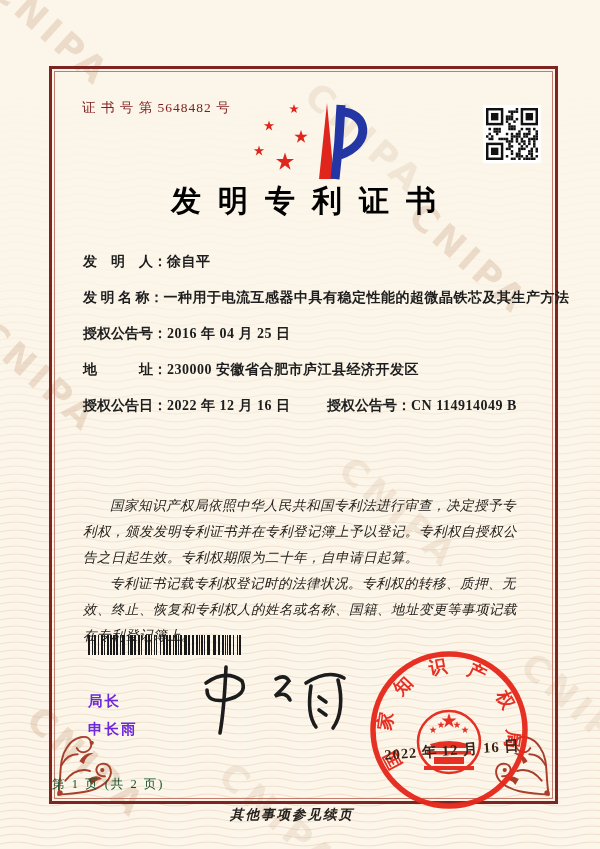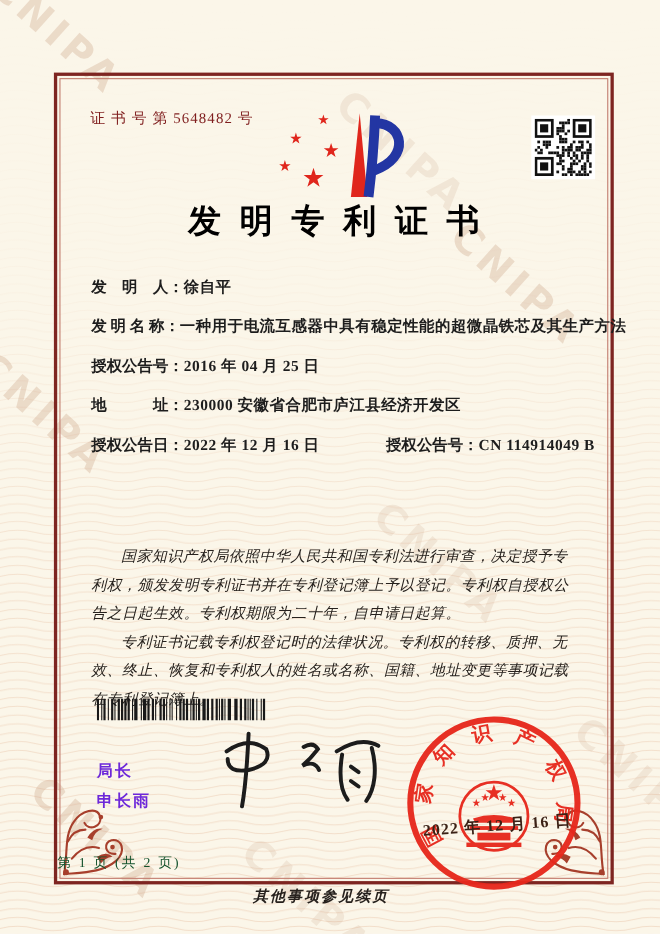--- a/index.html
+++ b/index.html
@@ -26,21 +26,21 @@
 
   .qr{position:absolute;right:14px;top:36px;width:52px;height:52px;background:#fff;padding:3px;}
 
   .title{position:absolute;left:0;right:0;top:112px;margin:0;text-align:center;font-size:30px;
       font-weight:bold;letter-spacing:17px;text-indent:17px;color:#000000;}
 
   .fields{position:absolute;left:31px;right:24px;top:182px;font-size:14px;font-weight:bold;color:#1d1d1d;}
   .frow{line-height:22px;margin-bottom:14px;white-space:nowrap;}
   .frow .lbl{display:inline-block;}
   .frow .val{letter-spacing:0.5px;}
-  .frow.double .pair2{margin-left:57px;}
+  .frow.double .pair2{margin-left:33px;}
 
   .paras{position:absolute;left:31px;right:28px;top:424px;font-size:13.5px;font-style:italic;
       color:#26211d;line-height:26px;}
   .paras p{margin:0;text-indent:2em;letter-spacing:0.5px;}
 
   .barcode{position:absolute;left:36px;top:566px;width:155px;height:20px;}
 
   .officer{position:absolute;left:36px;top:618px;font-size:14.5px;font-weight:bold;color:#6d28d9;line-height:28px;}
   .officer div{letter-spacing:2px;}
 

